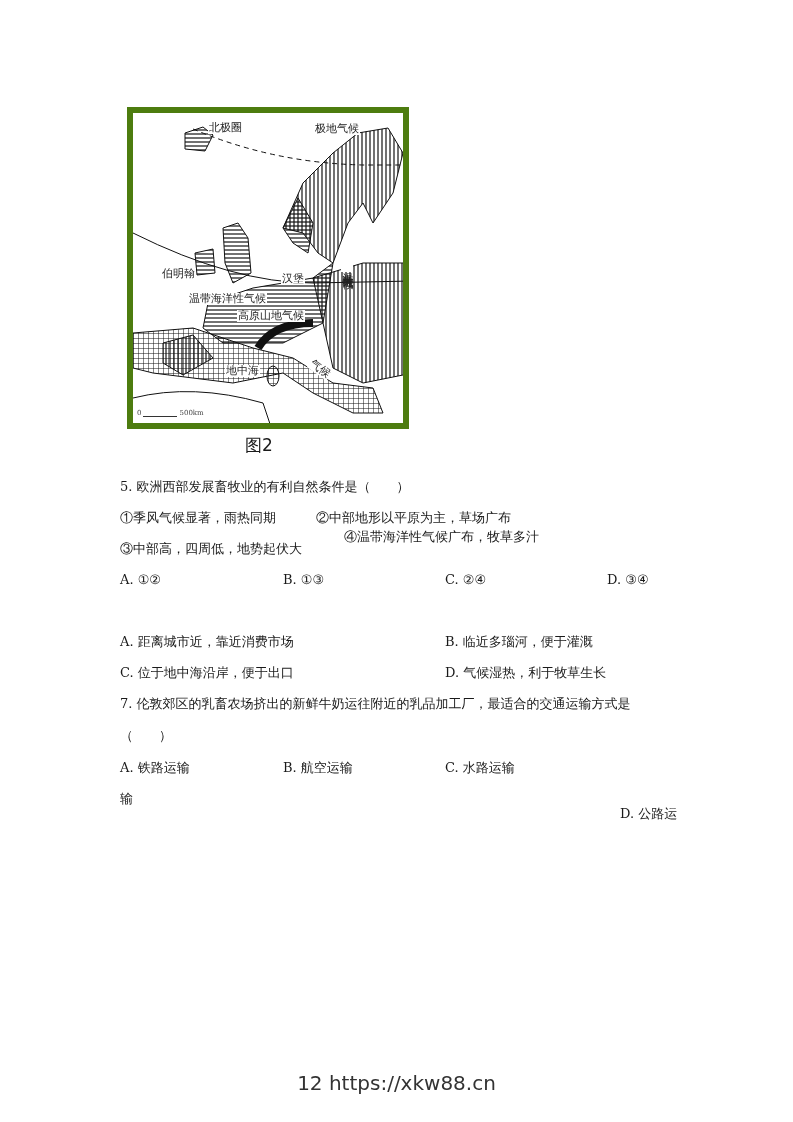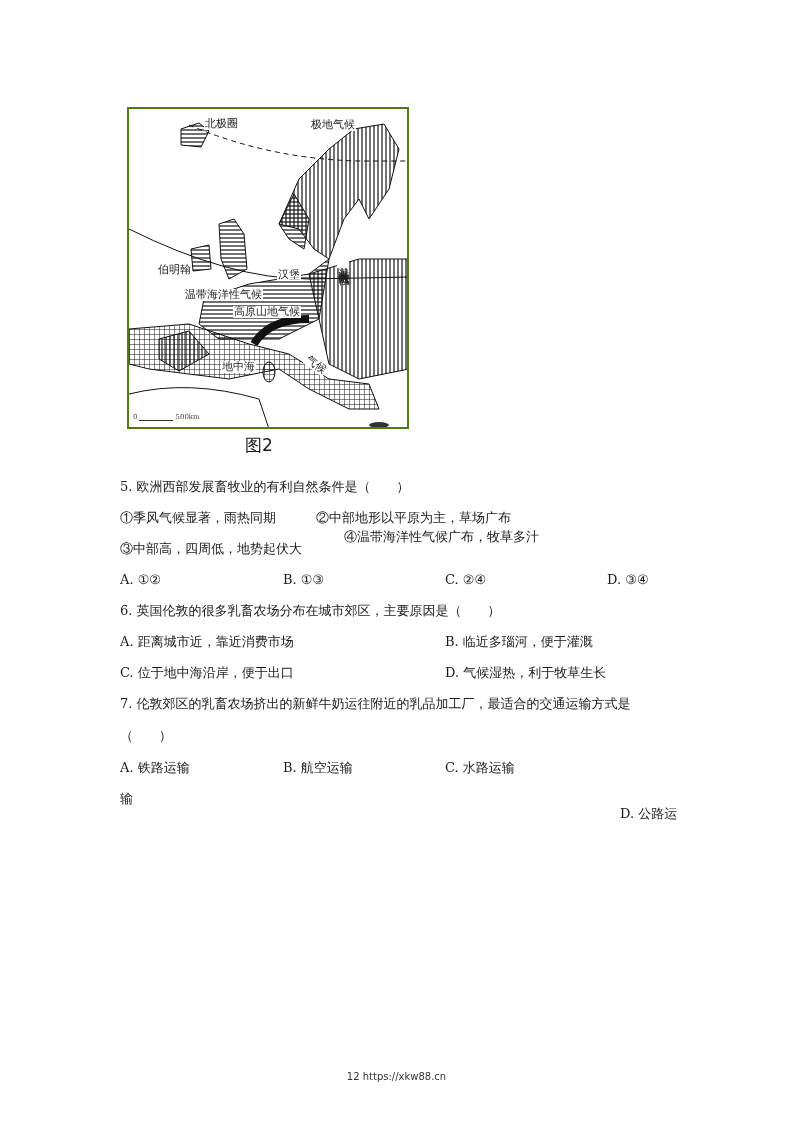--- a/index.html
+++ b/index.html
@@ -1,33 +1,33 @@
 <!DOCTYPE html>
 <html><head>
 <meta charset="utf-8">
 <style>
   html, body { margin: 0; padding: 0; background: #ffffff; }
   body { width: 793px; height: 1122px; position: relative; overflow: hidden;
          font-family: "DejaVu Serif", "Liberation Serif", serif; color: #1a1a1a; }
   .page { position: absolute; inset: 0; }
   .figure { position: absolute; left: 127px; top: 107px; width: 282px; height: 322px;
-            border: 2px solid #4d7c0f; box-sizing: border-box; background: #fff; overflow: hidden; }
+            border: 6px solid #4d7c0f; box-sizing: border-box; background: #fff; overflow: hidden; }
   .figure svg { position: absolute; left: 0; top: 0; }
   .map-label { position: absolute; font-size: 11px; background: #fff; line-height: 12px;
                padding: 0 1px; white-space: nowrap; color: #222; }
   .map-label.vertical { writing-mode: vertical-rl; letter-spacing: 1px; padding: 1px 0; }
   .scale { position: absolute; left: 4px; bottom: 6px; font-size: 7px; color: #444; }
   .scale-line { display: inline-block; width: 34px; border-bottom: 1px solid #333; height: 5px; margin: 0 2px; vertical-align: bottom; }
   .caption { position: absolute; left: 245px; top: 434px; font-size: 17px;
              font-family: "DejaVu Sans", "Liberation Sans", sans-serif; }
   .line { position: absolute; font-size: 13px; line-height: 16px; white-space: nowrap; }
   .opt { position: absolute; font-size: 13px; line-height: 16px; white-space: nowrap; }
   .para { position: absolute; left: 120px; width: 556px; font-size: 13px; line-height: 31px; text-indent: 26px; }
   .footer { position: absolute; top: 1071px; left: 0; width: 793px; text-align: center;
-            font-family: "DejaVu Sans", "Liberation Sans", sans-serif; font-size: 10px; color: #333; }
+            font-family: "DejaVu Sans", "Liberation Sans", sans-serif; font-size: 20px; color: #333; }
 </style>
 </head>
 <body>
 
 <div class="page">
 
   <div class="figure">
     <svg width="282" height="322" viewBox="0 0 282 322">
       <defs>
         <pattern id="hlines" width="4" height="4" patternUnits="userSpaceOnUse">
@@ -85,21 +85,20 @@
   <div class="line" style="left:120px; top:479px;">5. 欧洲西部发展畜牧业的有利自然条件是（　　）</div>
   <div class="line" style="left:120px; top:510px;">①季风气候显著，雨热同期</div>
   <div class="line" style="left:316px; top:510px;">②中部地形以平原为主，草场广布</div>
   <div class="line" style="left:120px; top:541px;">③中部高，四周低，地势起伏大</div>
   <div class="line" style="left:344px; top:529px;font-family:Liberation Serif, serif;">④温带海洋性气候广布，牧草多汁</div>
   <div class="opt" style="left:120px; top:572px;">A. ①②</div>
   <div class="opt" style="left:283px; top:572px;">B. ①③</div>
   <div class="opt" style="left:445px; top:572px;">C. ②④</div>
   <div class="opt" style="left:607px; top:572px;">D. ③④</div>
 
-  <div class="line" style="left:120px; top:603px;">6. 英国伦敦的很多乳畜农场分布在城市郊区，主要原因是（　　）</div>
   <div class="opt" style="left:120px; top:634px;">A. 距离城市近，靠近消费市场</div>
   <div class="opt" style="left:445px; top:634px;">B. 临近多瑙河，便于灌溉</div>
   <div class="opt" style="left:120px; top:665px;">C. 位于地中海沿岸，便于出口</div>
   <div class="opt" style="left:445px; top:665px;">D. 气候湿热，利于牧草生长</div>
 
   <div class="line" style="left:120px; top:696px;">7. 伦敦郊区的乳畜农场挤出的新鲜牛奶运往附近的乳品加工厂，最适合的交通运输方式是</div>
   <div class="line" style="left:120px; top:728px;">（　　）</div>
   <div class="opt" style="left:120px; top:760px;">A. 铁路运输</div>
   <div class="opt" style="left:283px; top:760px;">B. 航空运输</div>
   <div class="opt" style="left:445px; top:760px;">C. 水路运输</div>

